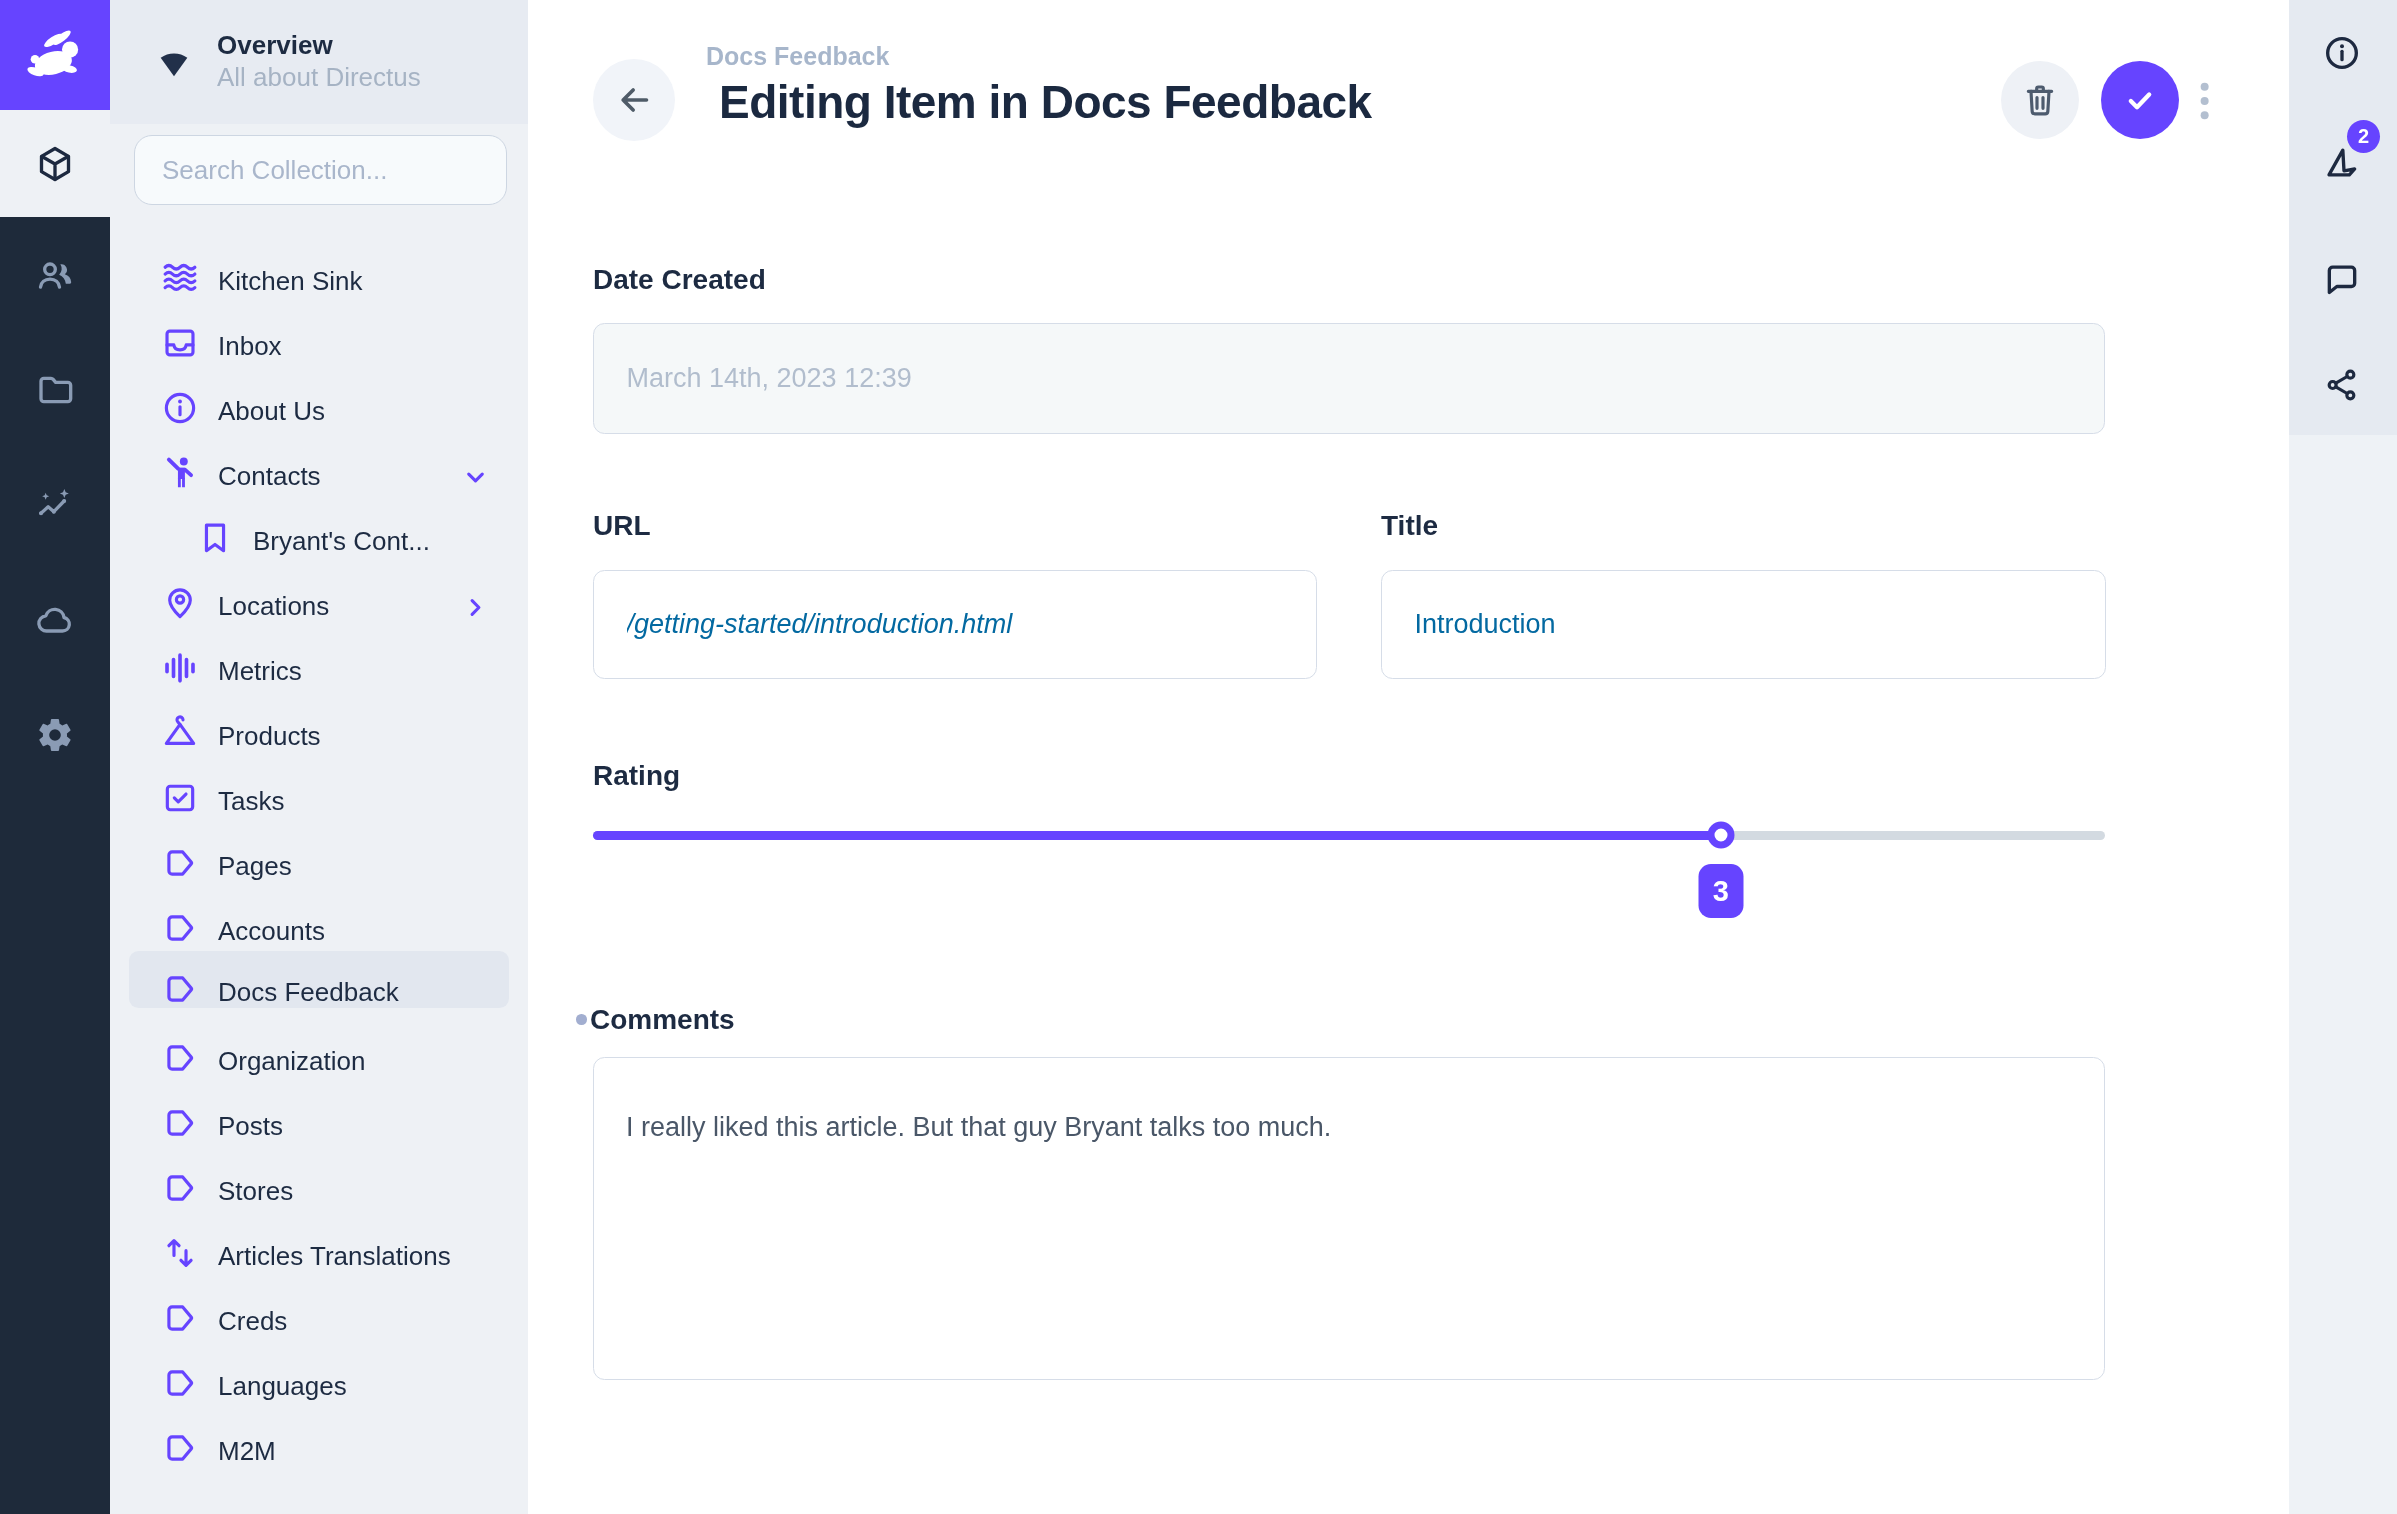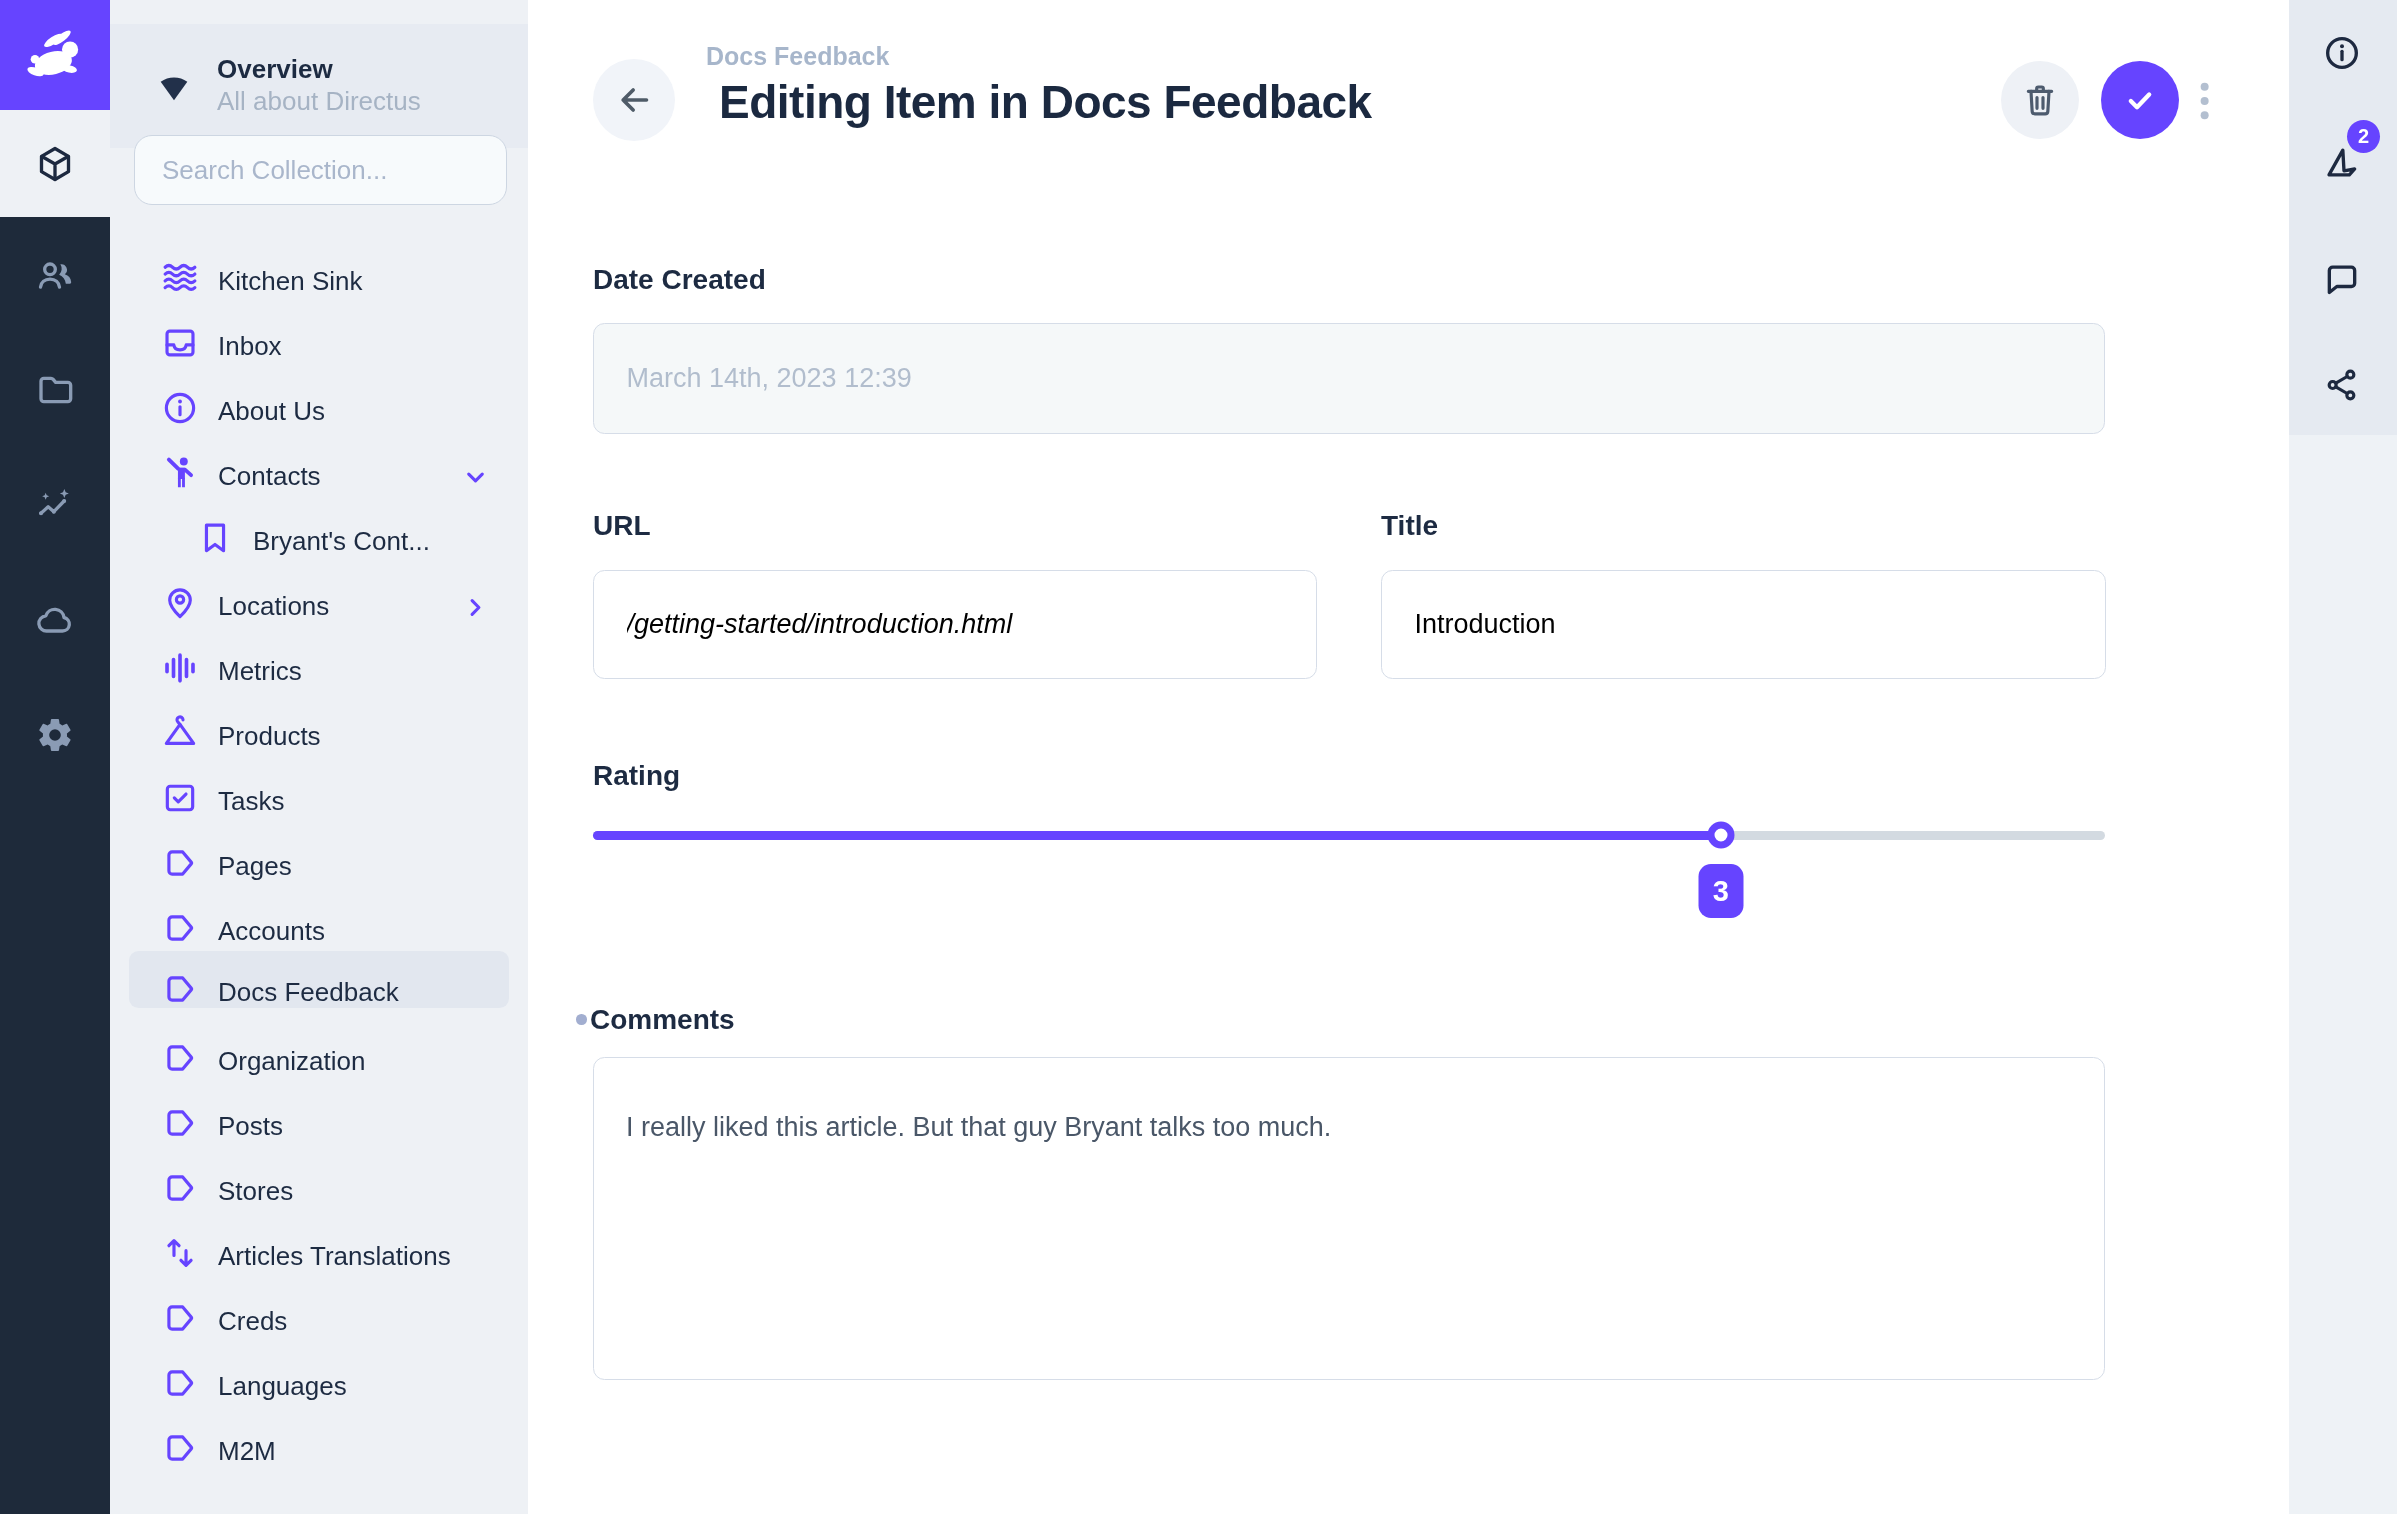--- a/index.html
+++ b/index.html
@@ -14,21 +14,21 @@
   .logo-tile svg { width:69px; height:69px; }
   .modules-stack { position:absolute; left:0; top:110px; width:110px; display:flex; flex-direction:column; }
   .module { width:110px; height:115px; display:flex; align-items:center; justify-content:center;
     color:#8a9bb4; cursor:pointer; }
   .module.active { height:107px; background:#eef1f5; color:#1d2940; }
   .module svg { width:40px; height:40px; }
 
   
   .sidebar { position:absolute; left:110px; top:0; width:418px; height:1514px; background:#eef1f5; overflow:hidden; }
   .sidebar-header { position:absolute; left:0; top:0; width:418px; height:124px; background:#e7ebf2;
-    display:flex; align-items:center; padding-left:44px; cursor:pointer;margin-top:24px; }
+    display:flex; align-items:center; padding-left:44px; cursor:pointer; }
   .sidebar-header .proj-icon { width:40px; height:40px; color:#22304a; flex:0 0 auto; }
   .sidebar-header .proj-text { margin-left:23px; line-height:1.22; }
   .proj-title { font-size:26px; font-weight:700; color:#1d2b42; }
   .proj-subtitle { font-size:26px; color:#a6b3c4; }
   .search-wrap { position:absolute; left:24px; top:135px; width:373px; height:70px; }
   .search-wrap input { width:100%; height:100%; border:1.9px solid #cdd6e2; border-radius:18px;
     background:#f7fafc; font-size:26px; color:#3c4a5e; padding:0 27px;
     font-family:"Liberation Sans","DejaVu Sans",sans-serif; outline:none; }
   .search-wrap input::placeholder { color:#a9b6cb; }
   .nav-list { position:absolute; left:0; top:232px; width:418px; list-style:none; }
@@ -53,21 +53,21 @@
   .icon-circle-btn { position:absolute; top:61px; width:78px; height:78px; border-radius:50%;
     display:flex; align-items:center; justify-content:center; cursor:pointer; }
   .trash-btn { left:1473px; background:#eef1f6; color:#4d5b6e; }
   .save-btn { left:1573px; background:#6644ff; color:#fff; }
   .icon-circle-btn svg { width:40px; height:40px; }
   .kebab-btn { position:absolute; left:1667px; top:80px; width:19px; height:42px; display:flex;
     align-items:center; justify-content:center; cursor:pointer; color:#b3bfd0; }
 
   .field-label { position:absolute; font-size:28px; font-weight:700; color:#1d2b42; }
   .text-input { position:absolute; border:1.9px solid #d6dde8; border-radius:11.5px; background:#fff;
-    font-size:27px; color:#000000; padding:0 32.5px; outline:none;
+    font-size:27px; color:#0369a1; padding:0 32.5px; outline:none;
     font-family:"Liberation Sans","DejaVu Sans",sans-serif; }
   .text-input::placeholder { color:#b1bdcd; }
   .text-input.readonly { background:#f5f8f9; }
   .comments-area { position:absolute; left:65px; top:1057px; width:1512px; height:323px;
     border:1.9px solid #d6dde8; border-radius:11.5px; background:#fff; font-size:27px; color:#4a5768;
     padding:52px 32px; resize:none; outline:none; line-height:1.3;
     font-family:"Liberation Sans","DejaVu Sans",sans-serif; }
   .edited-dot { position:absolute; left:48px; top:1014px; width:10.5px; height:10.5px; border-radius:50%;
     background:#a2aed0; }
 

